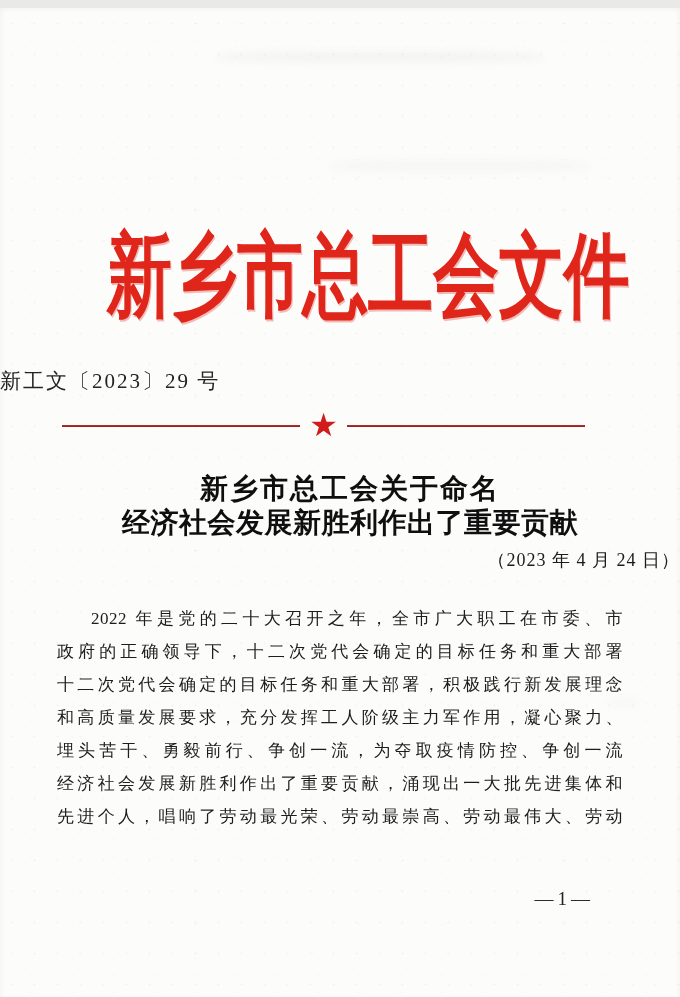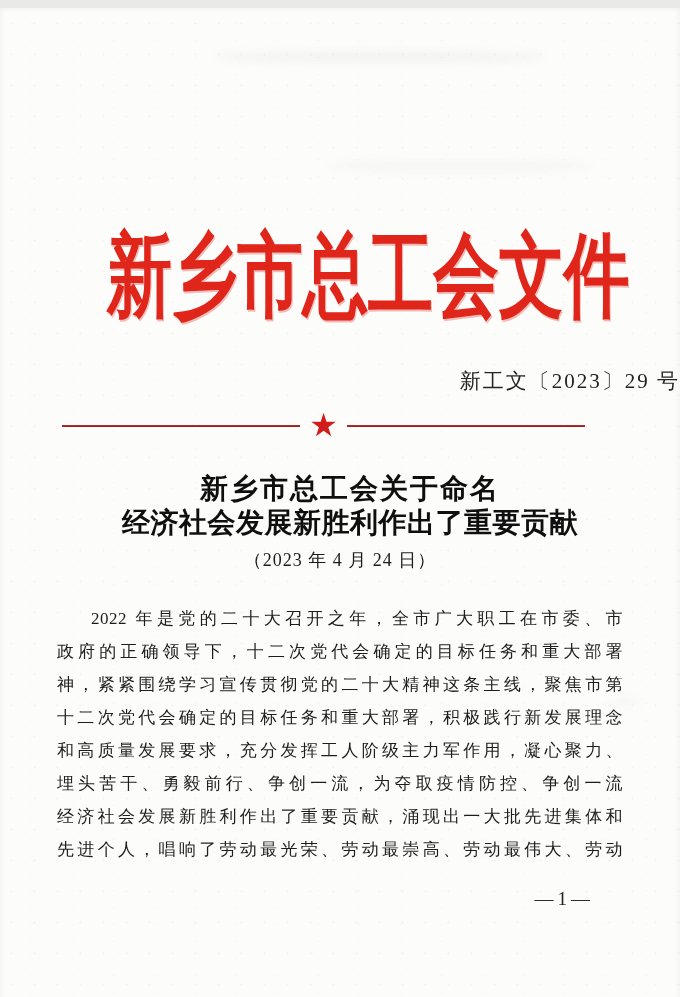--- a/index.html
+++ b/index.html
@@ -52,21 +52,21 @@
     transform: scaleX(0.71);
     transform-origin: 50% 50%;
     text-shadow: 1.5px 1.5px 0 rgba(215,40,25,0.30);
   }
 
   .doc-number {
     position: absolute;
     top: 359px;
     left: 0;
     width: 100%;
-    text-align: right;
+    text-align: left;
     font-size: 21px;
     letter-spacing: 2px;
     color: #232323;
   }
 
   .rule {
     position: absolute;
     top: 403px;
     left: 62px;
     width: 523px;
@@ -97,21 +97,21 @@
     padding-left: 10px;
   }
   .title-line.l1 { top: 462px; font-size: 28px; letter-spacing: 2px; }
   .title-line.l2 { top: 496px; font-size: 28px; letter-spacing: 0.5px; }
 
   .date-line {
     position: absolute;
     top: 540px;
     left: 0;
     width: 100%;
-    text-align: center;
+    text-align: right;
     font-size: 18px;
     letter-spacing: 1px;
     color: #1c1c1c;
   }
 
   .body-text {
     position: absolute;
     top: 594px;
     left: 57px;
     width: 566px;
@@ -160,21 +160,20 @@
 
   <div class="title-line l1">新乡市总工会关于命名</div>
 
   <div class="title-line l2">经济社会发展新胜利作出了重要贡献</div>
 
   <div class="date-line">（2023 年 4 月 24 日）</div>
 
   <div class="body-text">
       <p>2022 年是党的二十大召开之年，全市广大职工在市委、市</p>
       <p>政府的正确领导下，十二次党代会确定的目标任务和重大部署</p>
-      <p>神，紧紧围绕学习宣传贯彻党的二十大精神这条主线，聚焦市第</p>
       <p>十二次党代会确定的目标任务和重大部署，积极践行新发展理念</p>
       <p>和高质量发展要求，充分发挥工人阶级主力军作用，凝心聚力、</p>
       <p>埋头苦干、勇毅前行、争创一流，为夺取疫情防控、争创一流</p>
       <p>经济社会发展新胜利作出了重要贡献，涌现出一大批先进集体和</p>
       <p>先进个人，唱响了劳动最光荣、劳动最崇高、劳动最伟大、劳动</p>
     </div>
 
   <div class="page-number">—1—</div>
 
 </div>

